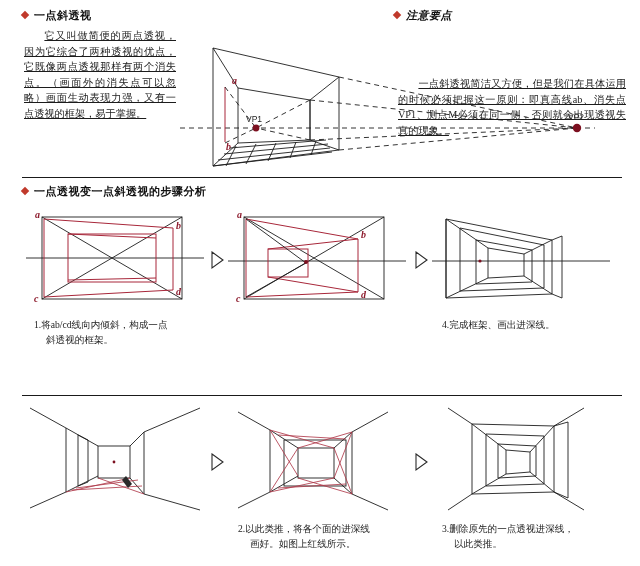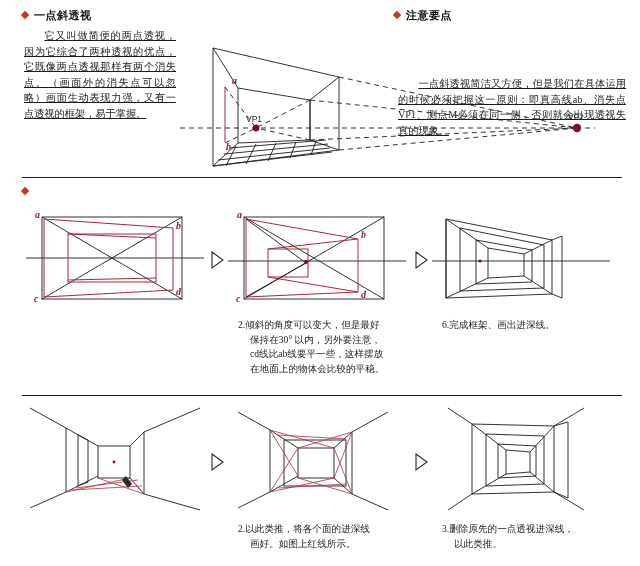--- a/index.html
+++ b/index.html
@@ -85,21 +85,21 @@
 
 <div class="page">
 
   <div class="mark" style="left:22px;top:12px;"></div>
   <div class="sec-head" style="left:34px;top:8px;">一点斜透视</div>
   <div class="bodytext" style="left:24px;top:28px;width:152px;">
     <span class="indent">它又叫做简便的两点透视，因为它综合了两种透视的优点，它既像两点透视那样有两个消失点。（画面外的消失点可以忽略）画面生动表现力强，又有一点透视的框架，易于掌握。</span>
   </div>
 
   <div class="mark" style="left:394px;top:12px;"></div>
-  <div class="sec-head" style="left:406px;top:8px;">注意要点</div>
+  <div class="sec-head" style="left:406px;top:8px;font-style:italic;">注意要点</div>
   <div class="bodytext" style="left:398px;top:28px;width:228px;margin-top:48px;">
     <span class="indent">一点斜透视简洁又方便，但是我们在具体运用的时候必须把握这一原则：即真高线ab、消失点VP1、测点M必须在同一侧，否则就会出现透视失真的现象。</span>
   </div>
 
   <div class="fig" style="left:180px;top:40px;width:420px;height:140px;">
     <svg width="420" height="140" viewBox="0 0 420 140">
 
       <line class="dash" x1="0" y1="88" x2="415" y2="88" stroke-dasharray="8 4 1.5 4"></line>
 
       <polyline class="kthin" points="33,8 33,126" stroke-width="1.1"></polyline>
@@ -143,20 +143,21 @@
       <circle class="dot" cx="76" cy="88" r="3.4"></circle>
       <text class="vplbl" x="66" y="82">VP1</text>
       <circle class="dot" cx="397" cy="88" r="4.2"></circle>
       <text class="vplbl" x="388" y="80">VP2</text>
     </svg>
   </div>
 
   <div class="rule" style="left:22px;top:177px;width:600px;"></div>
 
   <div class="mark" style="left:22px;top:188px;"></div>
+  <div class="sec-head" style="left:34px;top:184px;">一点透视变一点斜透视的步骤分析</div>
 
   <div class="fig" style="left:26px;top:206px;width:180px;height:102px;">
     <svg width="180" height="102" viewBox="0 0 180 102">
       <line class="kthin" x1="0" y1="52" x2="178" y2="52" stroke-width="1.1"></line>
       <rect class="kthin" x="16" y="11" width="140" height="82" stroke-width="1.2"></rect>
       <line class="kthin" x1="16" y1="11" x2="156" y2="93"></line>
       <line class="kthin" x1="16" y1="93" x2="156" y2="11"></line>
       <rect class="r" x="42" y="28" width="88" height="48"></rect>
 
       <polygon class="r" points="18,13 147,22 147,84 18,91"></polygon>
@@ -213,28 +214,26 @@
       <line class="kthin" x1="120" y1="34" x2="92" y2="48"></line>
       <line class="kthin" x1="120" y1="88" x2="92" y2="70"></line>
       <line class="kthin" x1="130" y1="30" x2="130" y2="92"></line>
       <line class="kthin" x1="120" y1="34" x2="130" y2="30"></line>
       <line class="kthin" x1="120" y1="88" x2="130" y2="92"></line>
       <line class="kthin" x1="14" y1="13" x2="14" y2="92"></line>
       <circle class="dot" cx="48" cy="55" r="1.6"></circle>
     </svg>
   </div>
 
-  <div class="caption" style="left:238px;top:318px;">
-    <span class="ln">2.倾斜的角度可以变大，但是最好</span>
-    <span class="ln i">保持在30° 以内，另外要注意，</span>
-    <span class="ln i">cd线比ab线要平一些，这样摆放</span>
-    <span class="ln i">在地面上的物体会比较的平稳。</span>
+  <div class="caption" style="left:34px;top:318px;">
+    <span class="ln">1.将ab/cd线向内倾斜，构成一点</span>
+    <span class="ln i">斜透视的框架。</span>
   </div>
   <div class="caption" style="left:442px;top:318px;">
-    <span class="ln">6.完成框架、画出进深线。</span>
+    <span class="ln">4.完成框架、画出进深线。</span>
   </div>
 
   <div class="rule" style="left:22px;top:395px;width:600px;"></div>
 
   <div class="fig" style="left:26px;top:406px;width:180px;height:108px;">
     <svg width="180" height="108" viewBox="0 0 180 108">
 
       <line class="kthin" x1="4" y1="2" x2="40" y2="22"></line>
       <line class="kthin" x1="4" y1="102" x2="40" y2="86"></line>
       <line class="kthin" x1="174" y1="2" x2="118" y2="26"></line>

